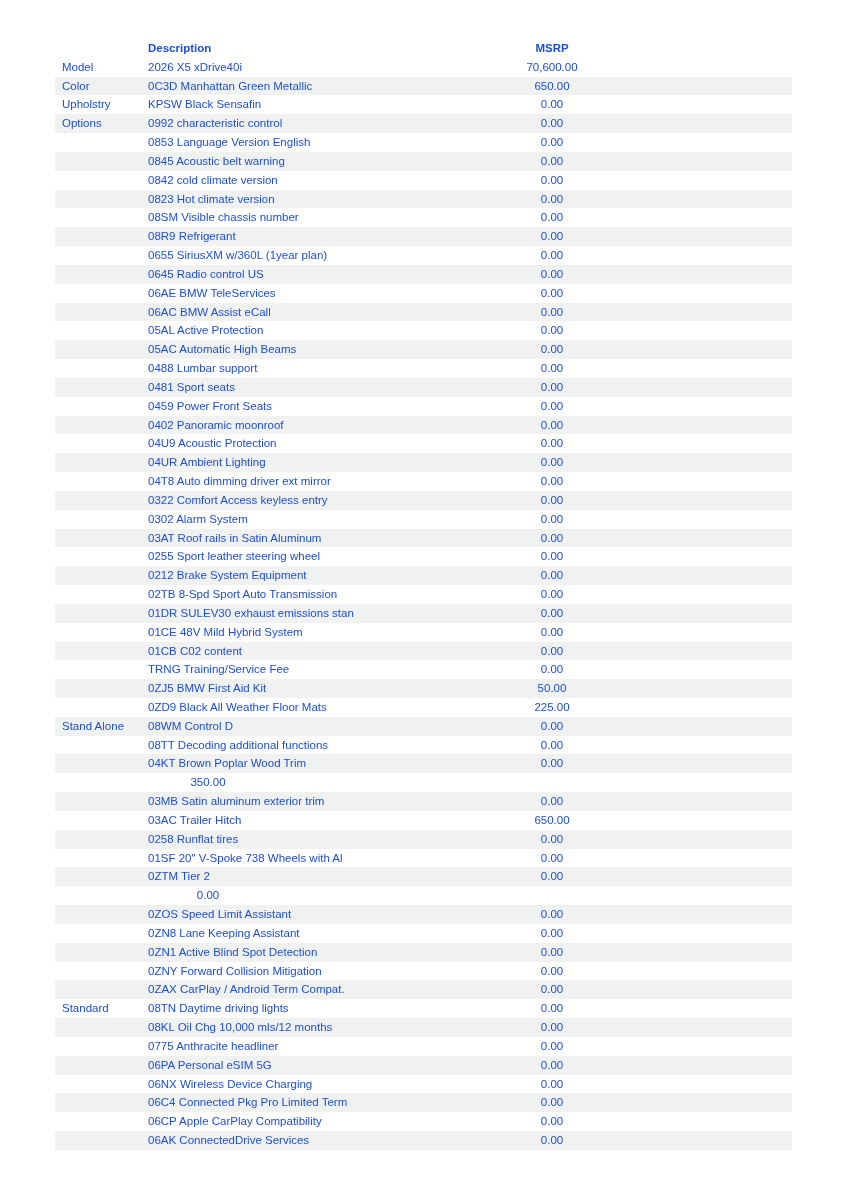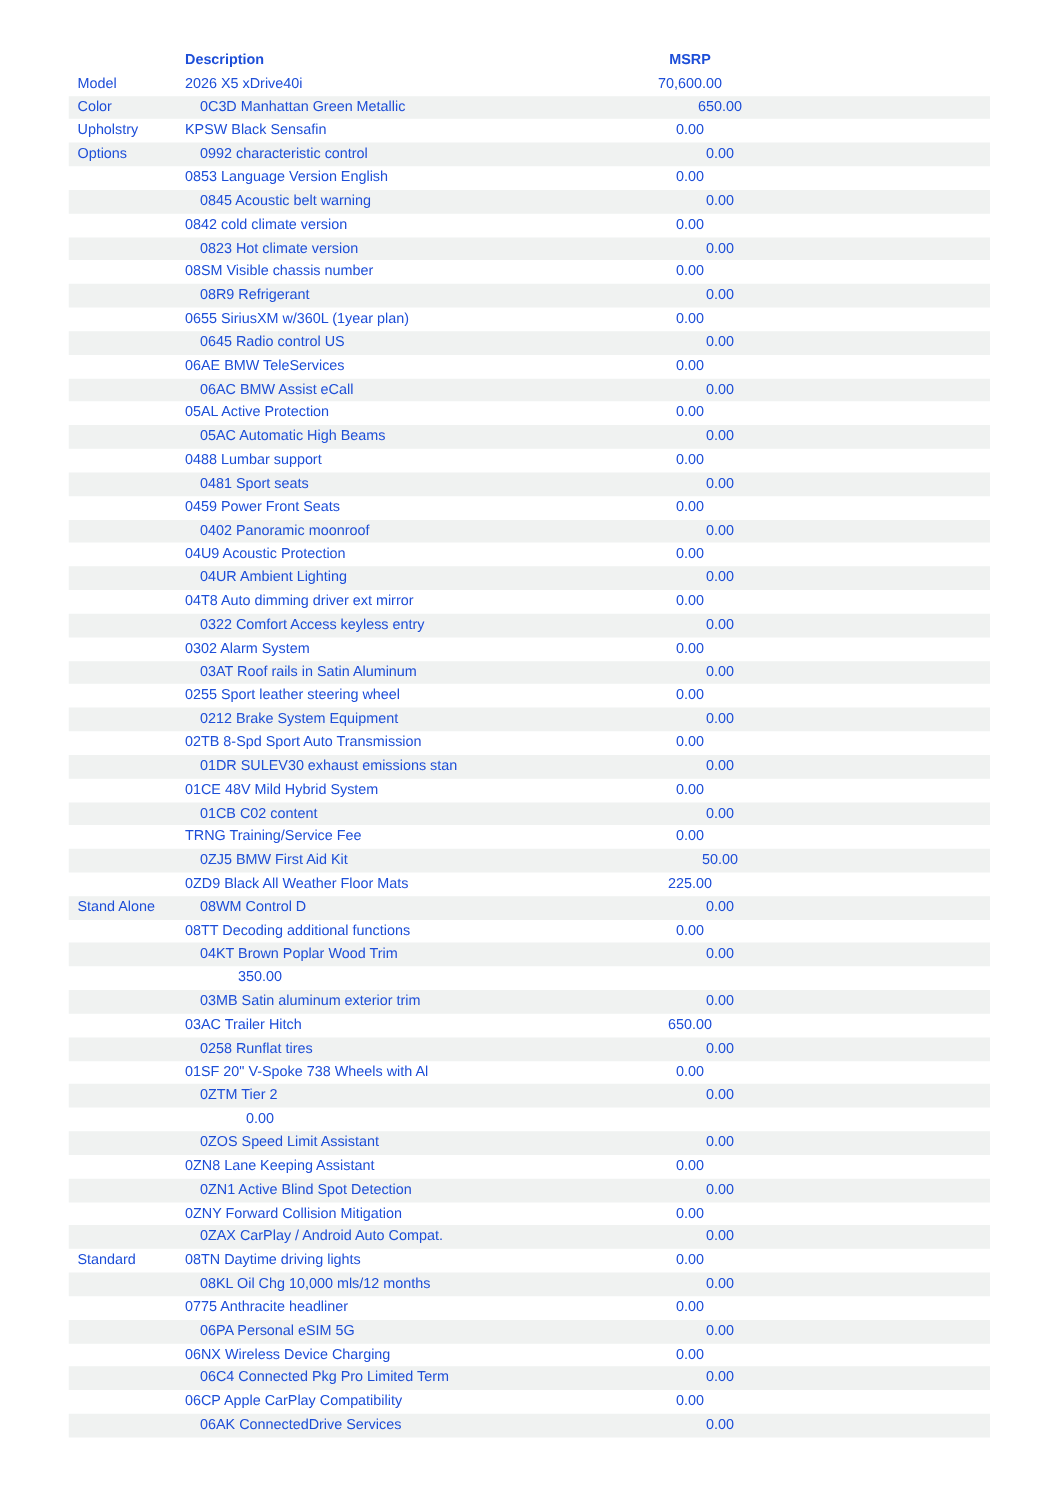--- a/index.html
+++ b/index.html
@@ -25,21 +25,20 @@
   .row {
     display: flex;
     height: 18.83px;
     align-items: center;
     font-size: 11.5px;
     line-height: 18.83px;
     white-space: nowrap;
   }
   .row.striped {
     background: #f0f2f1;
-    gap: 12px;
   }
   .header-row {
     font-weight: bold;
   }
   .cell-category {
     width: 93px;
     padding-left: 7px;
     box-sizing: border-box;
     flex: 0 0 auto;
   }
@@ -357,21 +356,21 @@
       <div class="cell-spacer"></div>
     </div>
         <div class="row">
       <div class="cell-category"></div>
       <div class="cell-desc">0ZNY Forward Collision Mitigation</div>
       <div class="cell-msrp">0.00</div>
       <div class="cell-spacer"></div>
     </div>
         <div class="row striped">
       <div class="cell-category"></div>
-      <div class="cell-desc">0ZAX CarPlay / Android Auto Compat.</div>
+      <div class="cell-desc">0ZAX CarPlay / Android Term Compat.</div>
       <div class="cell-msrp">0.00</div>
       <div class="cell-spacer"></div>
     </div>
         <div class="row">
       <div class="cell-category">Standard</div>
       <div class="cell-desc">08TN Daytime driving lights</div>
       <div class="cell-msrp">0.00</div>
       <div class="cell-spacer"></div>
     </div>
         <div class="row striped">

